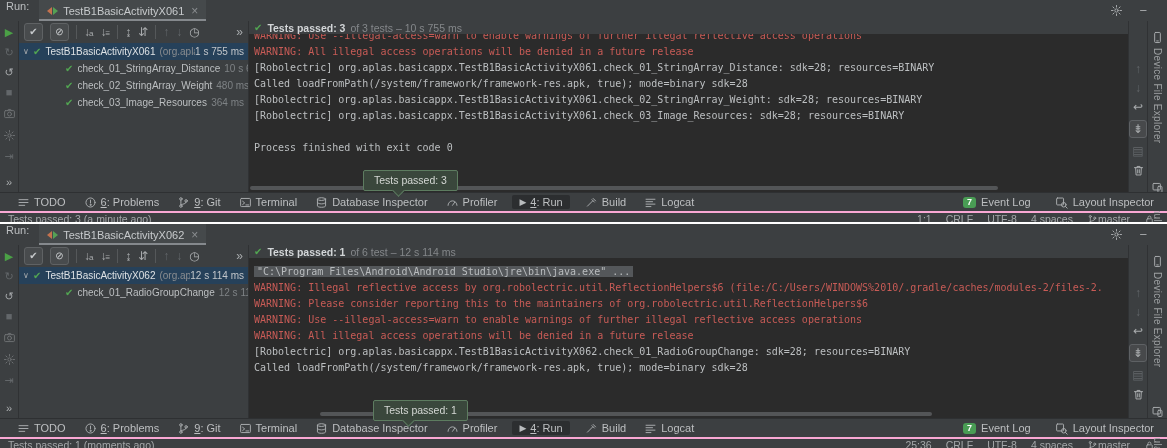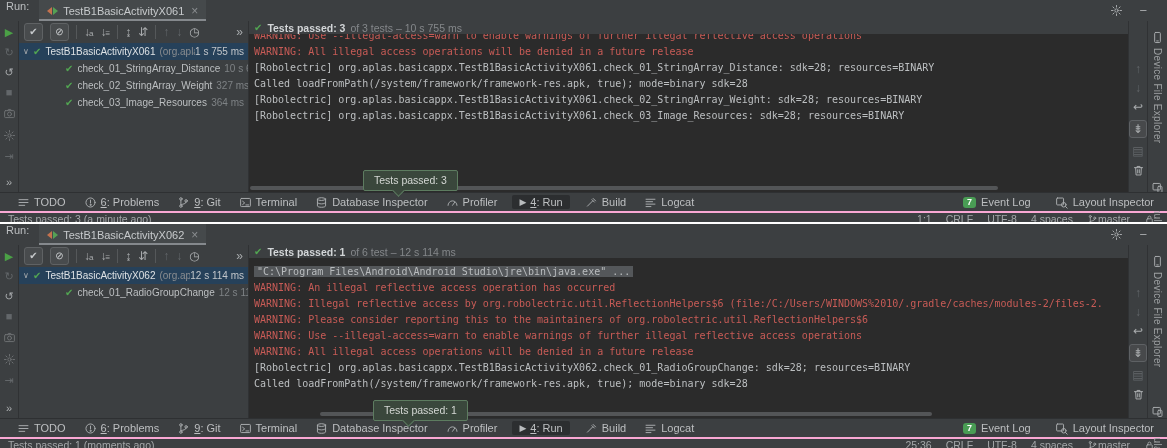--- a/index.html
+++ b/index.html
@@ -253,21 +253,21 @@
               <span class="check">✔</span>
               <span class="tname">check_01_StringArray_Distance</span>
               <span class="tpkg"></span>
               <span class="time">10 s 64 ms</span>
             </div>
             <div class="tree-row child">
               <span class="chev">∨</span>
               <span class="check">✔</span>
               <span class="tname">check_02_StringArray_Weight</span>
               <span class="tpkg"></span>
-              <span class="time">327 ms</span>
+              <span class="time">480 ms</span>
             </div>
             <div class="tree-row child">
               <span class="chev">∨</span>
               <span class="check">✔</span>
               <span class="tname">check_03_Image_Resources</span>
               <span class="tpkg"></span>
               <span class="time">364 ms</span>
             </div>
           </div>
       </div>
@@ -280,20 +280,21 @@
         </div>
         <div class="clines">
 
         <div class="cline red"><span>WARNING: Use --illegal-access=warn to enable warnings of further illegal reflective access operations</span></div>
             <div class="cline red"><span>WARNING: All illegal access operations will be denied in a future release</span></div>
             <div class="cline plain"><span>[Robolectric] org.aplas.basicappx.TestB1BasicActivityX061.check_01_StringArray_Distance: sdk=28; resources=BINARY</span></div>
             <div class="cline plain"><span>Called loadFromPath(/system/framework/framework-res.apk, true); mode=binary sdk=28</span></div>
             <div class="cline plain"><span>[Robolectric] org.aplas.basicappx.TestB1BasicActivityX061.check_02_StringArray_Weight: sdk=28; resources=BINARY</span></div>
             <div class="cline plain"><span>[Robolectric] org.aplas.basicappx.TestB1BasicActivityX061.check_03_Image_Resources: sdk=28; resources=BINARY</span></div>
             <div class="cline plain"><span></span></div>
+            <div class="cline plain"><span>Process finished with exit code 0</span></div>
           </div>
       </div>
 
       <div class="ctoolbar">
         <span class="glyph dim">↑</span>
         <span class="glyph dim">↓</span>
         <span class="glyph">↩</span>
         <span class="box">
             <span class="glyph">⇟</span>
           </span>
@@ -497,21 +498,20 @@
 
       <div class="consolecol">
         <div class="chead">
           <span class="check">✔</span>
           <b>Tests passed: 1</b>
           <span class="muted">of 6 test – 12 s 114 ms</span>
         </div>
         <div class="clines">
 
         <div class="cline cmd"><span>"C:\Program Files\Android\Android Studio\jre\bin\java.exe" ...</span></div>
-            <div class="cline red"><span>WARNING: An illegal reflective access operation has occurred</span></div>
             <div class="cline red"><span>WARNING: Illegal reflective access by org.robolectric.util.ReflectionHelpers$6 (file:/C:/Users/WINDOWS%2010/.gradle/caches/modules-2/files-2.</span></div>
             <div class="cline red"><span>WARNING: Please consider reporting this to the maintainers of org.robolectric.util.ReflectionHelpers$6</span></div>
             <div class="cline red"><span>WARNING: Use --illegal-access=warn to enable warnings of further illegal reflective access operations</span></div>
             <div class="cline red"><span>WARNING: All illegal access operations will be denied in a future release</span></div>
             <div class="cline plain"><span>[Robolectric] org.aplas.basicappx.TestB1BasicActivityX062.check_01_RadioGroupChange: sdk=28; resources=BINARY</span></div>
             <div class="cline plain"><span>Called loadFromPath(/system/framework/framework-res.apk, true); mode=binary sdk=28</span></div>
           </div>
       </div>
 
       <div class="ctoolbar">

